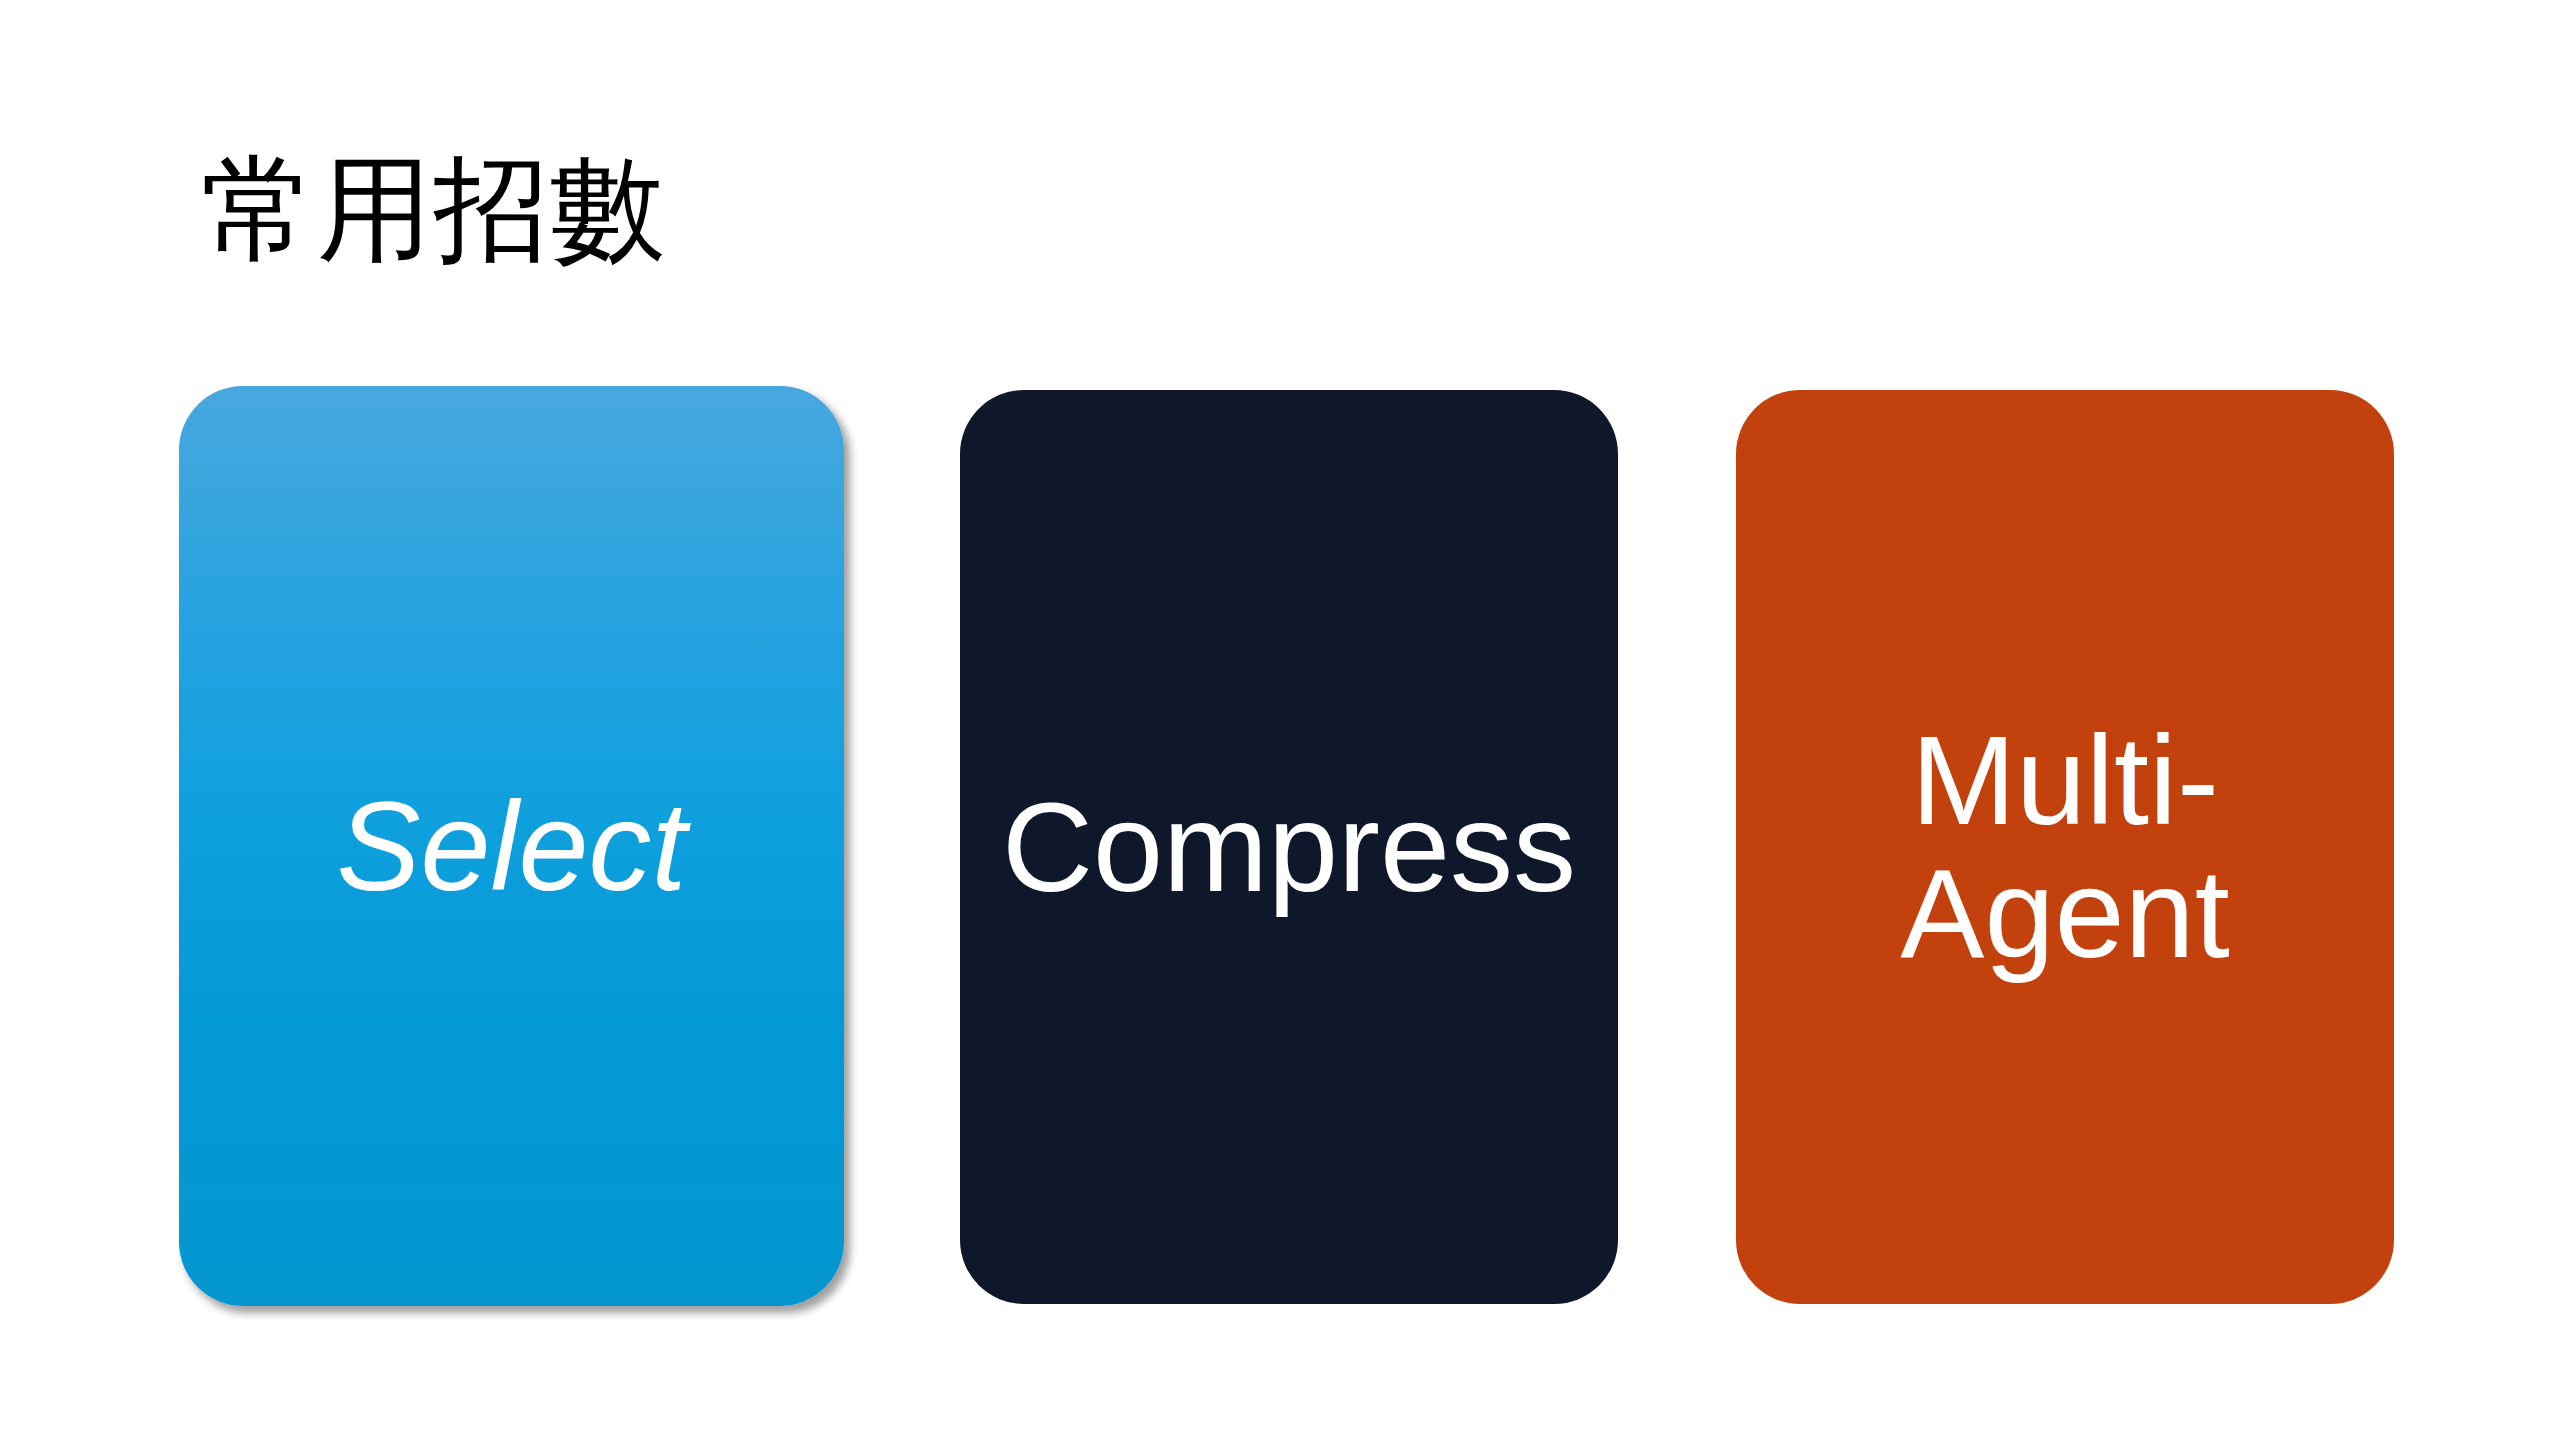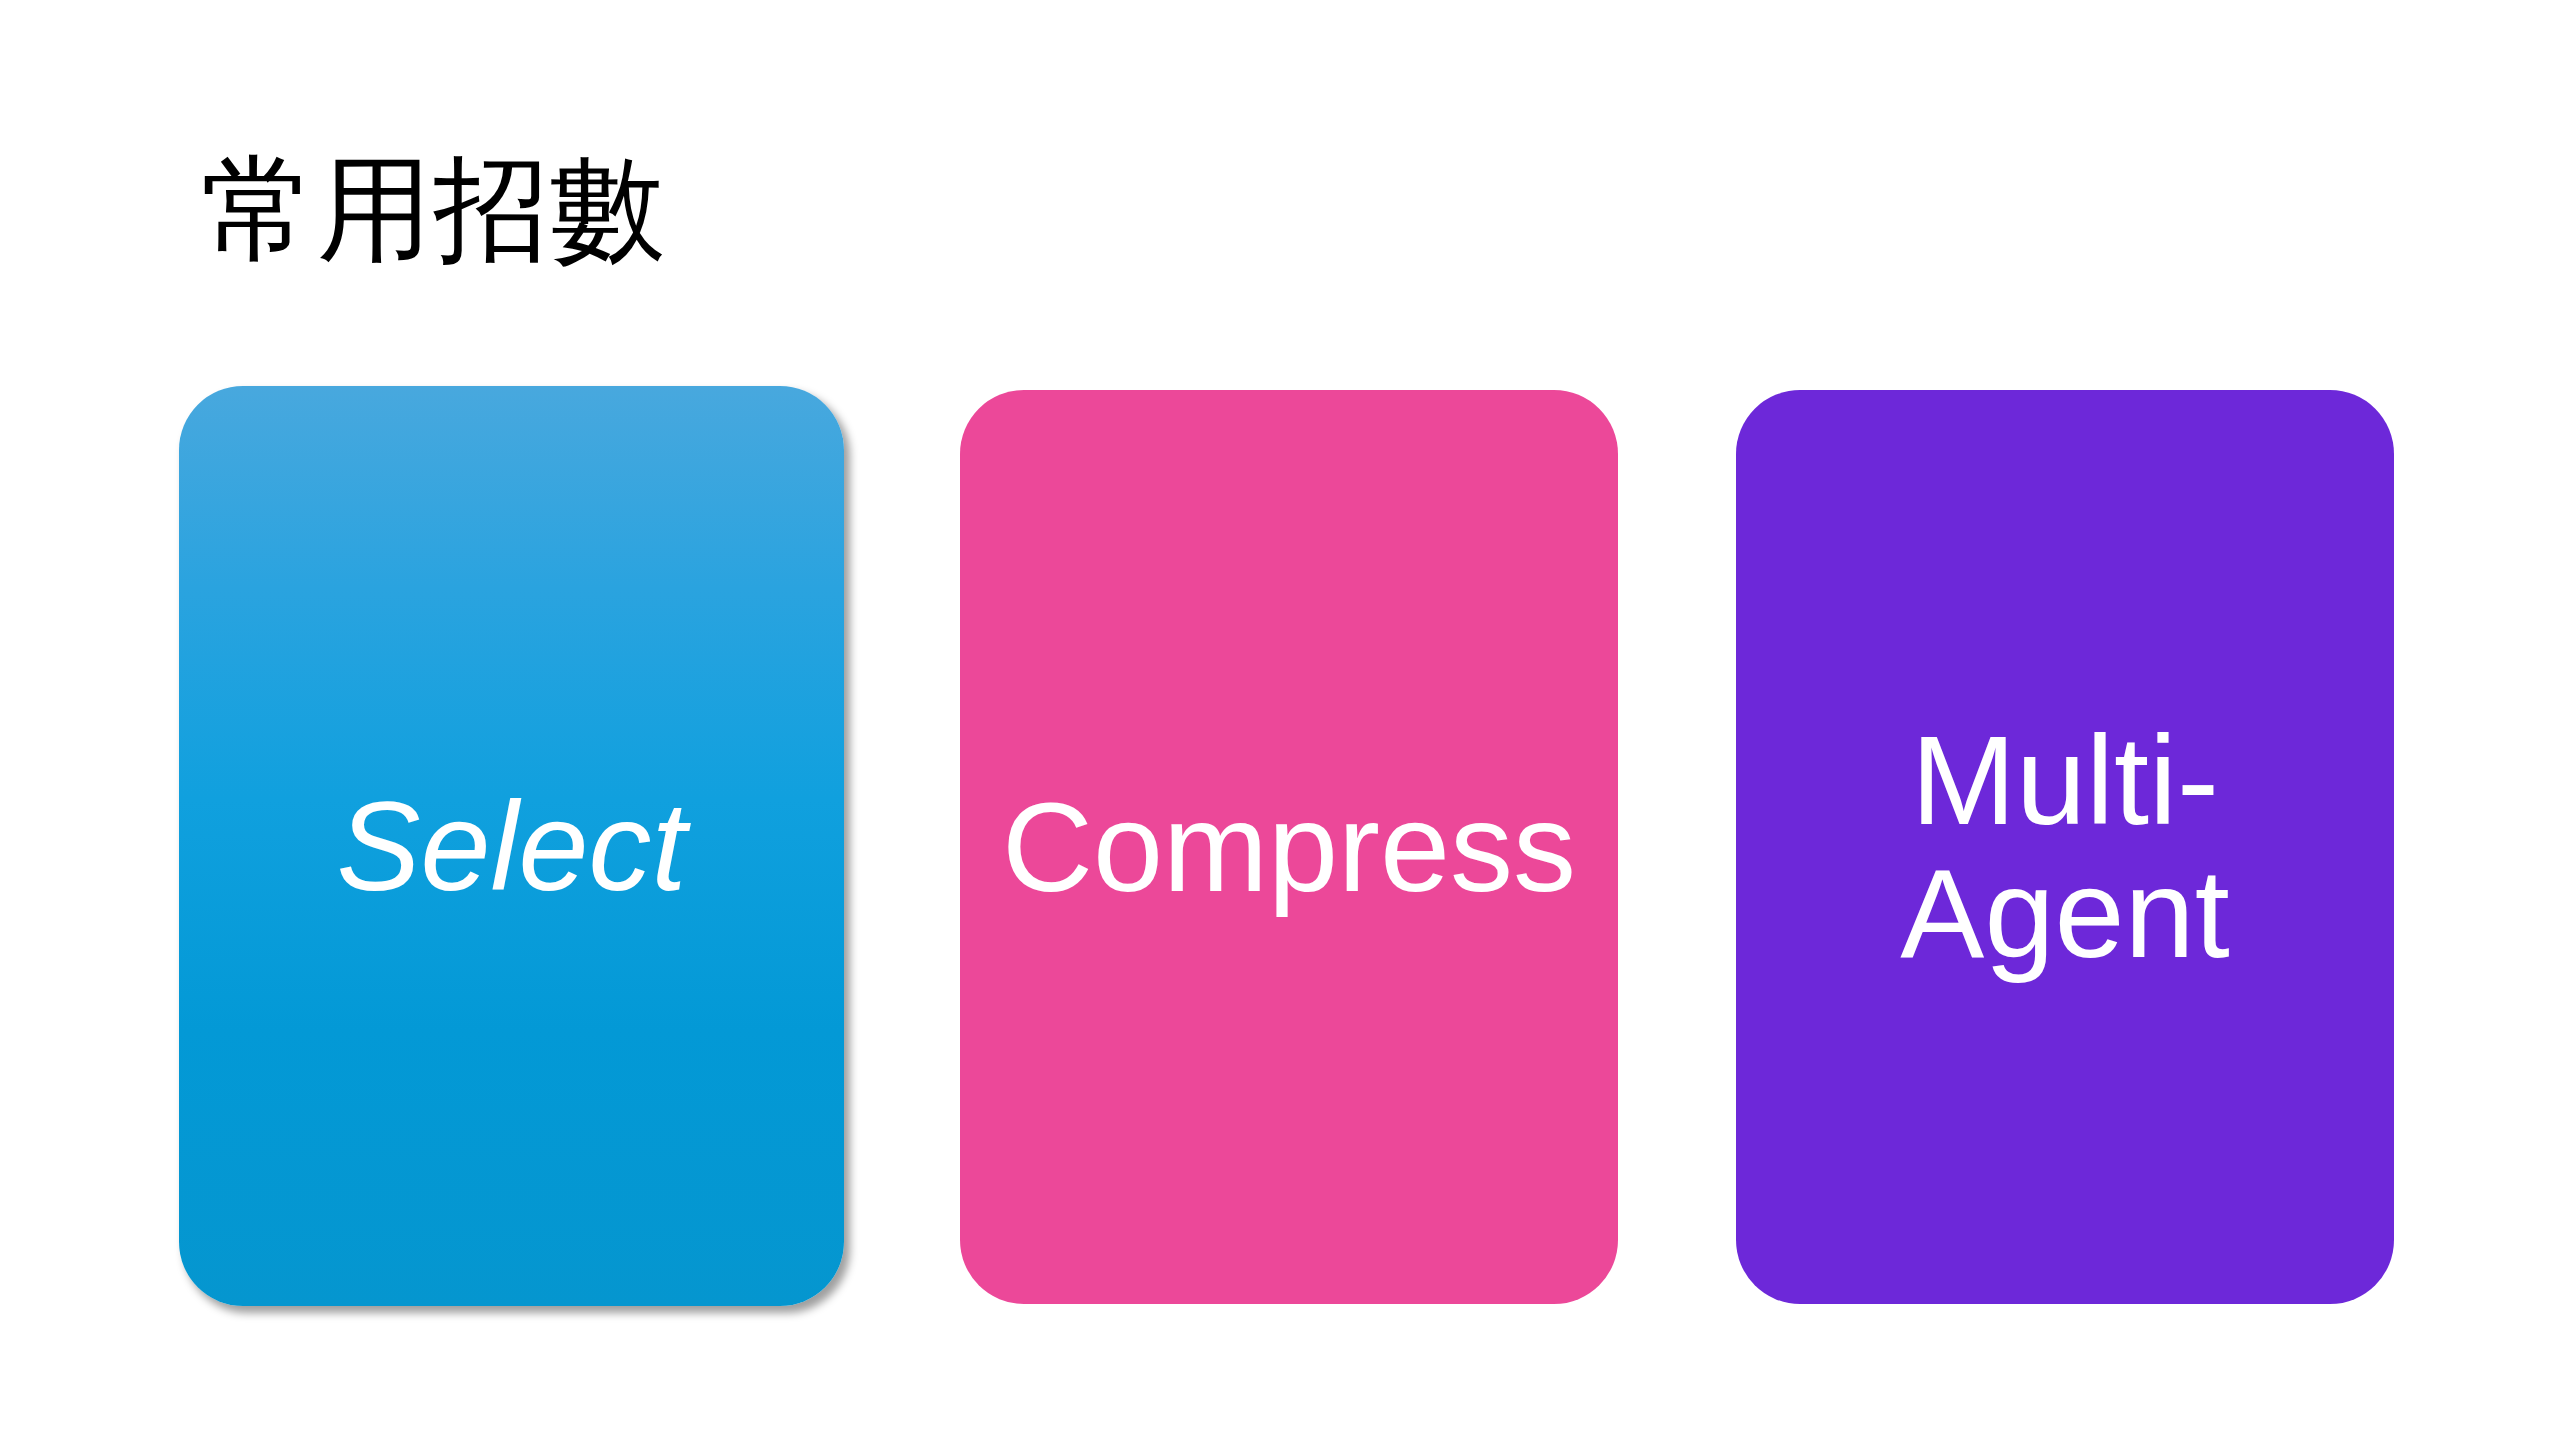--- a/index.html
+++ b/index.html
@@ -57,28 +57,28 @@
       height: 920px;
       background: linear-gradient(180deg, #48a8de 0%, #2aa3df 22%, #10a0de 45%, #0399d6 70%, #0596cf 100%);
       box-shadow: 5.2px 6.4px 9px rgba(0,0,0,0.38);
       font-style: italic;
     }
     .card-compress {
       left: 960px;
       top: 390px;
       width: 658px;
       height: 914px;
-      background: #ec4899;
+      background: #0f172a;
     }
     .card-multiagent {
       left: 1736px;
       top: 390px;
       width: 658px;
       height: 914px;
-      background: #6d28d9;
+      background: #c2410c;
     }
     .card-multiagent .card-label {
       width: 335px;
       word-wrap: break-word;
     }
     .label-line { display: block; }
   </style>
 </head>
 <body>
 

